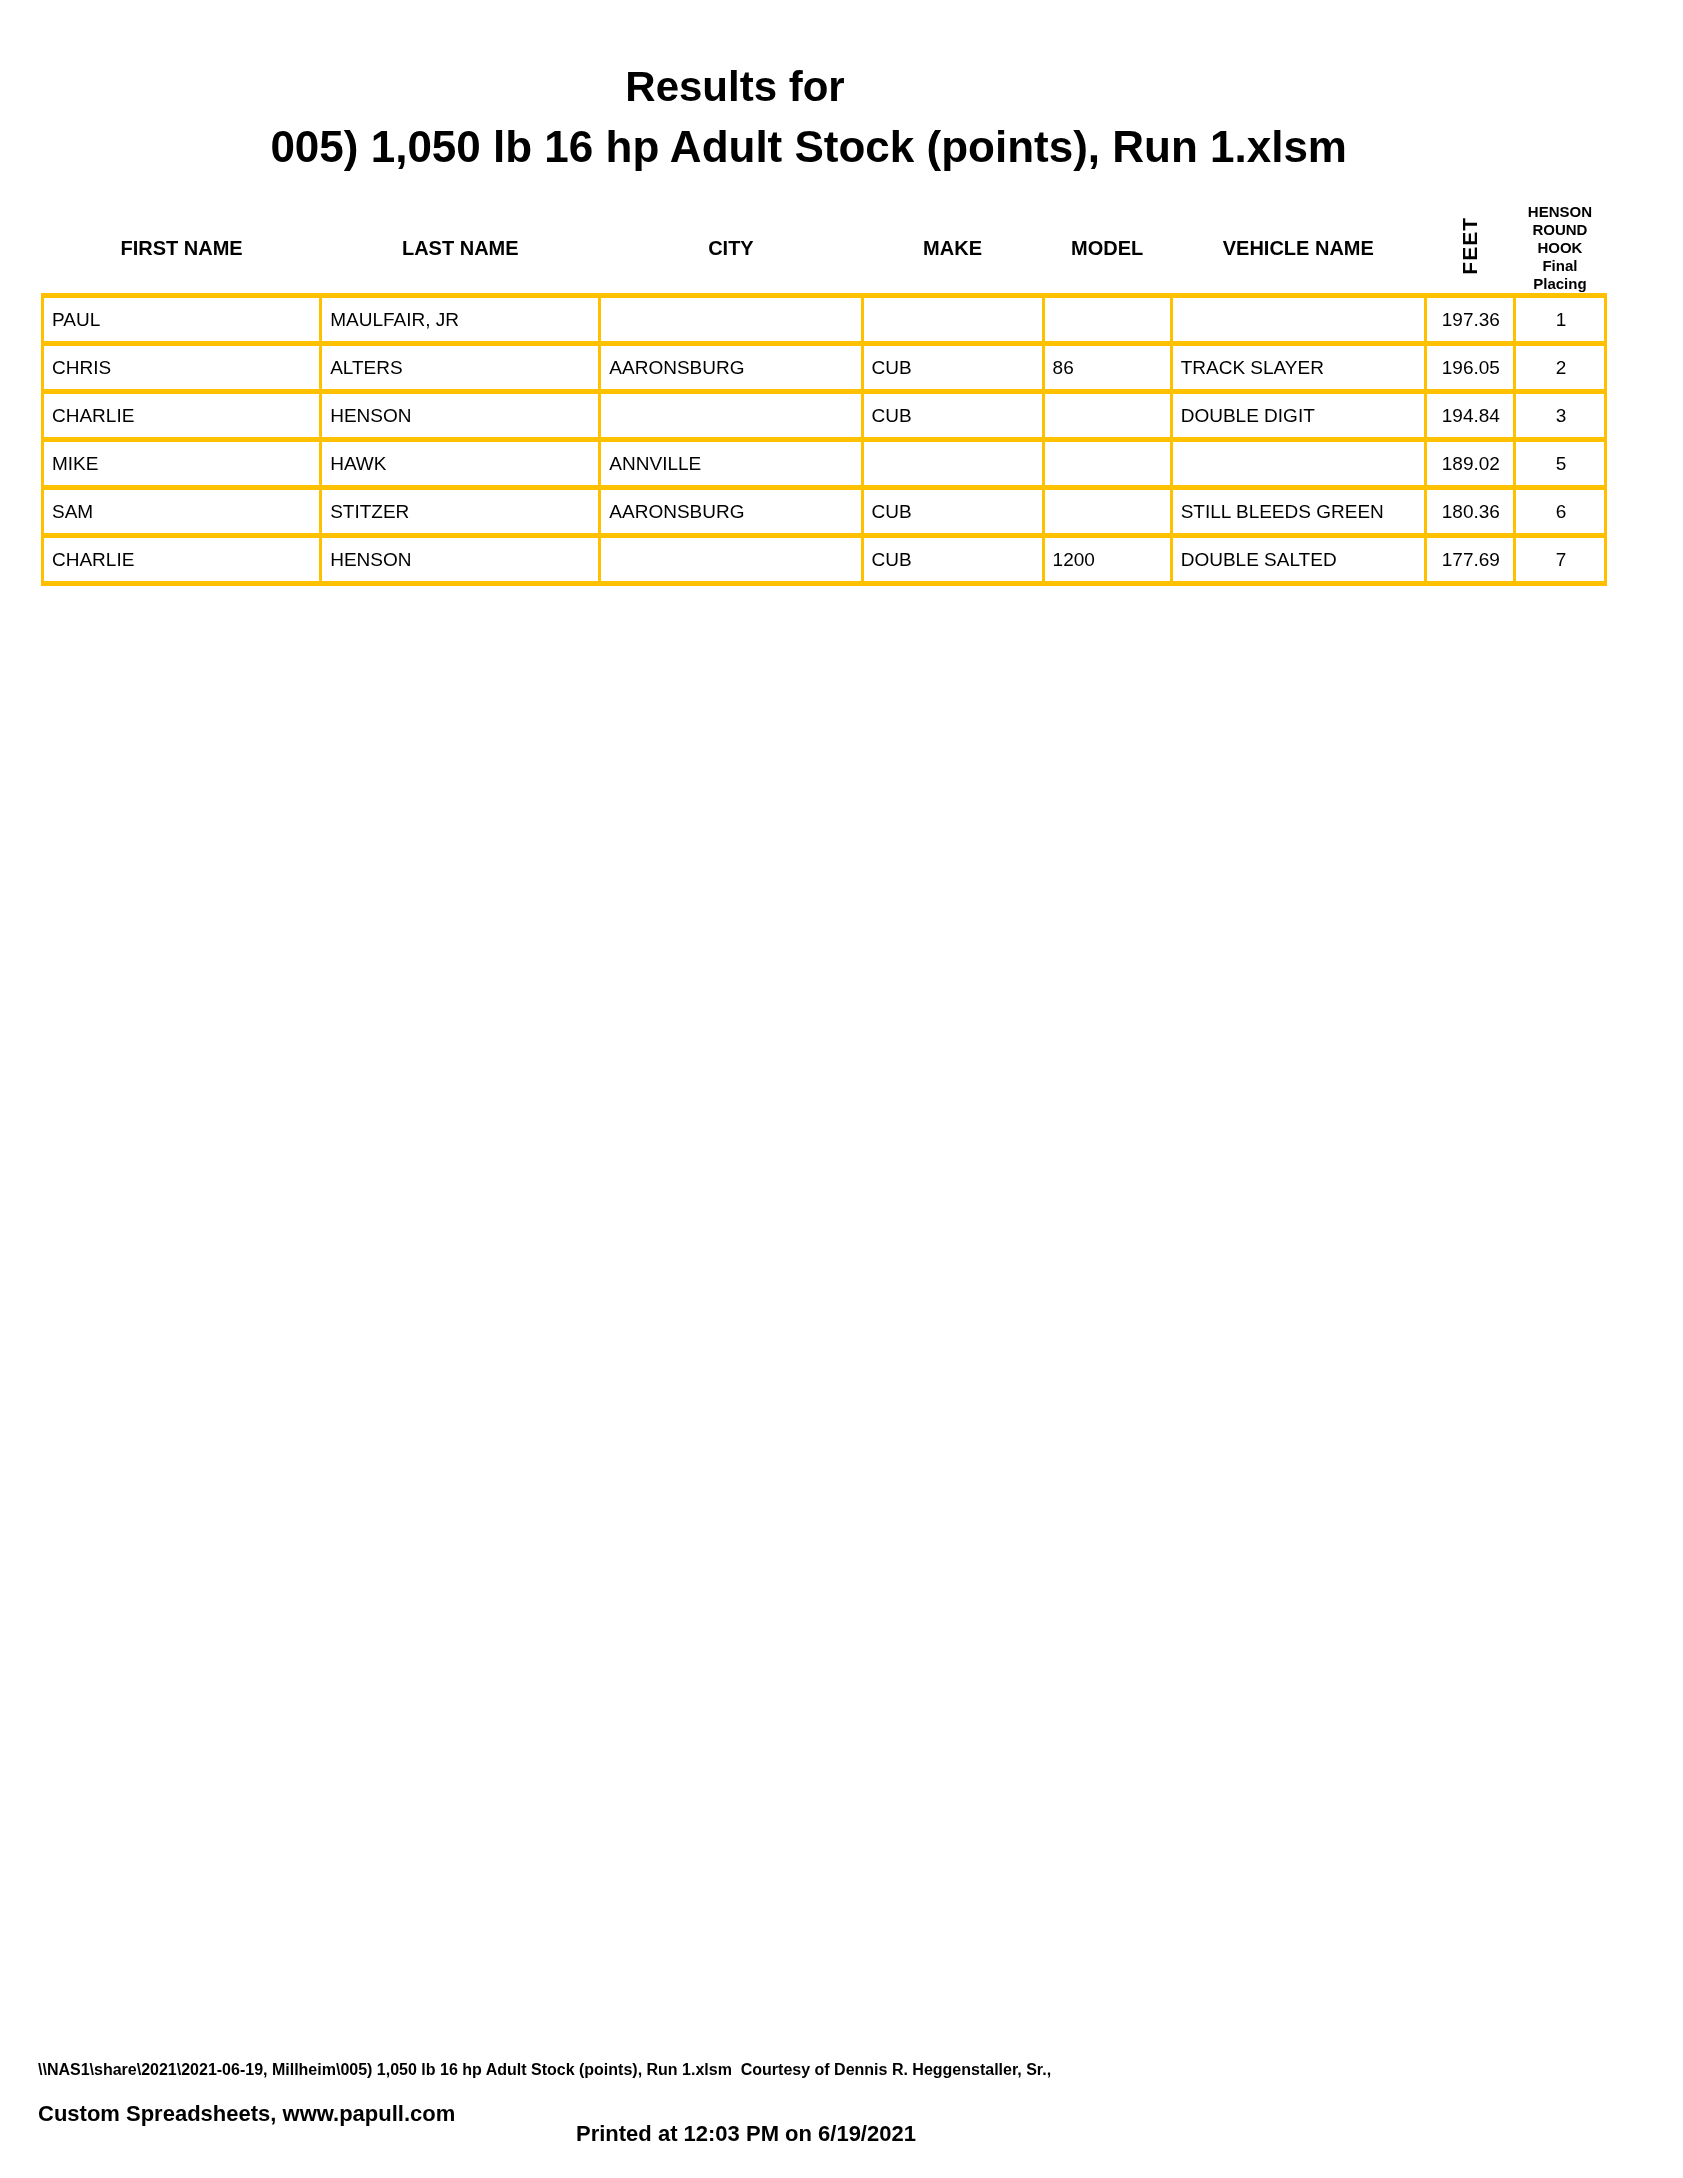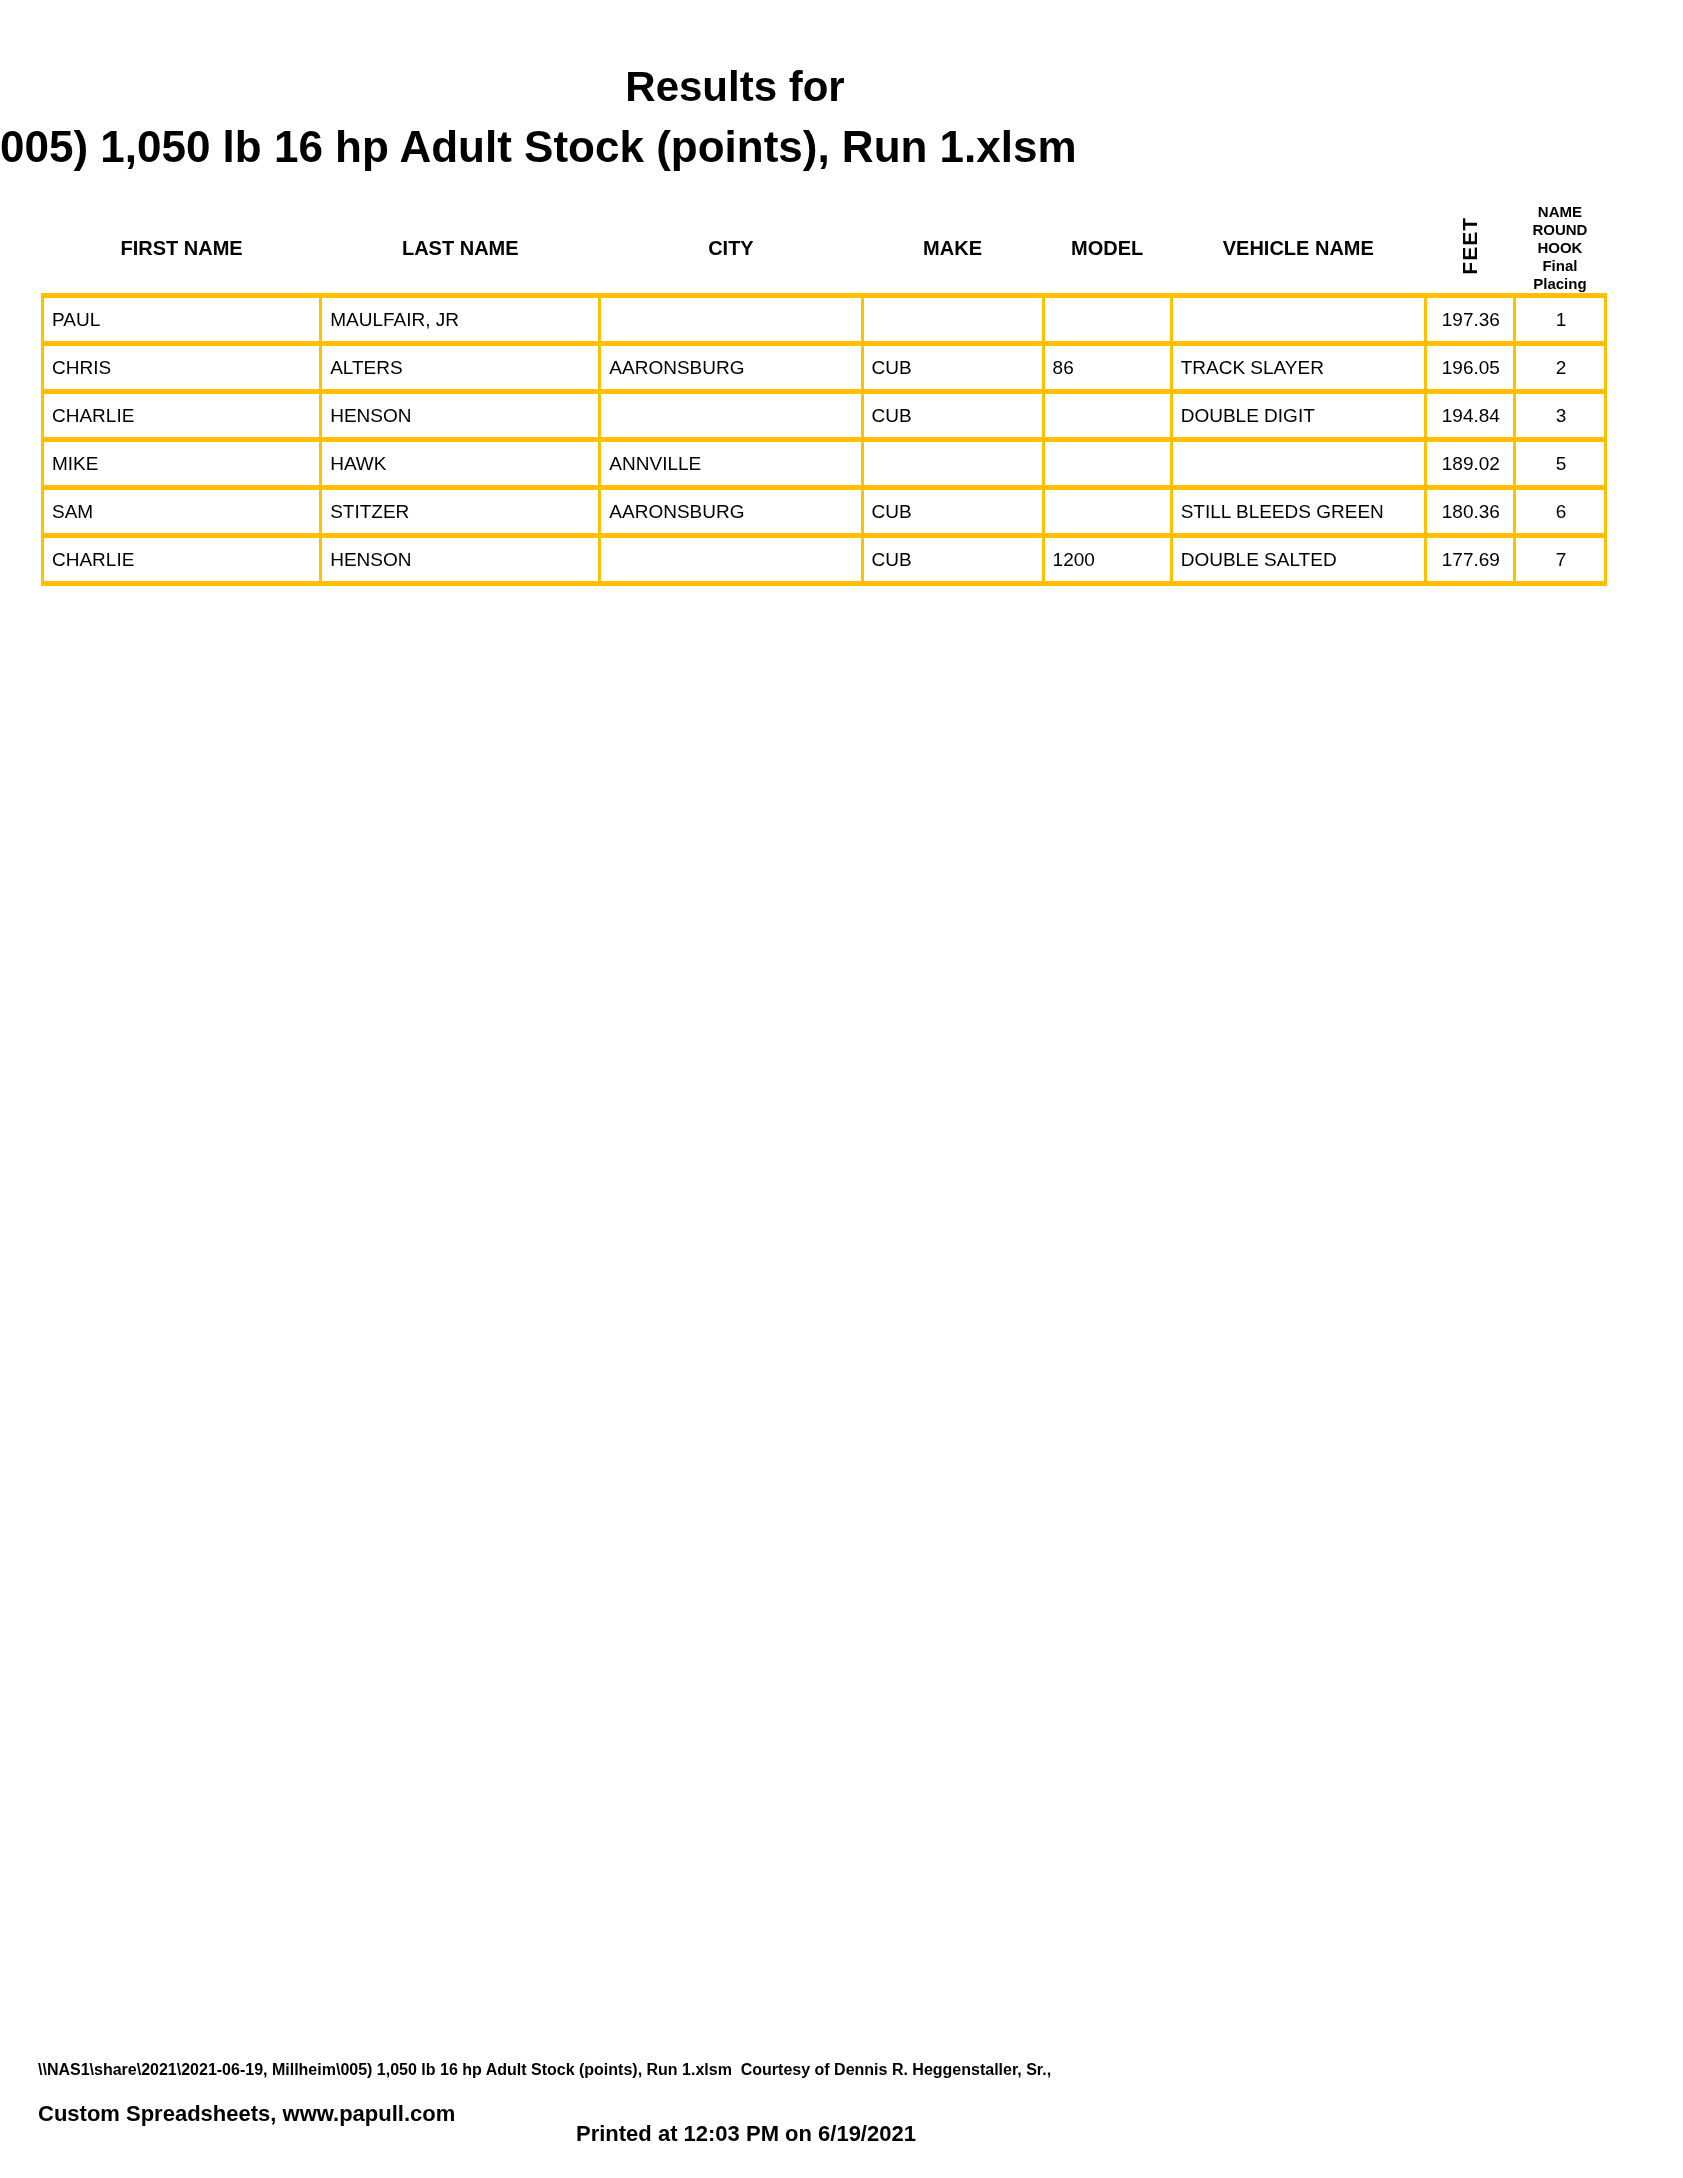--- a/index.html
+++ b/index.html
@@ -10,21 +10,21 @@
     font-family:"Liberation Sans", sans-serif;
     color:#000000;
     overflow:hidden;
   }
   .title1{
     position:absolute;top:65px;left:0;width:1470px;
     text-align:center;font-size:42px;font-weight:bold;line-height:44px;
   }
   .title2{
     position:absolute;top:123px;left:0;width:1347px;
-    text-align:left;font-size:44px;font-weight:bold;line-height:48px;
+    text-align:right;font-size:44px;font-weight:bold;line-height:48px;
   }
   .table-wrap{position:absolute;left:41px;top:203px;}
   table.results{
     border-collapse:collapse;
     table-layout:fixed;
     width:1566px;
   }
   table.results th{
     border:none;
     font-weight:bold;
@@ -105,21 +105,21 @@
           <th>LAST NAME</th>
           <th>CITY</th>
           <th>MAKE</th>
           <th>MODEL</th>
           <th>VEHICLE NAME</th>
           <th>
             <span class="feet-rot">FEET</span>
           </th>
           <th>
             <div class="placing-head">
-              <div>NAME ROUND</div>
+              <div>HENSON ROUND</div>
               <div>HOOK</div>
               <div>Final Placing</div>
             </div>
           </th>
         </tr>
       </thead>
       <tbody id="rows-body">
           <tr>
             <td class="col-first_name">PAUL</td>
             <td class="col-last_name">MAULFAIR, JR</td>

